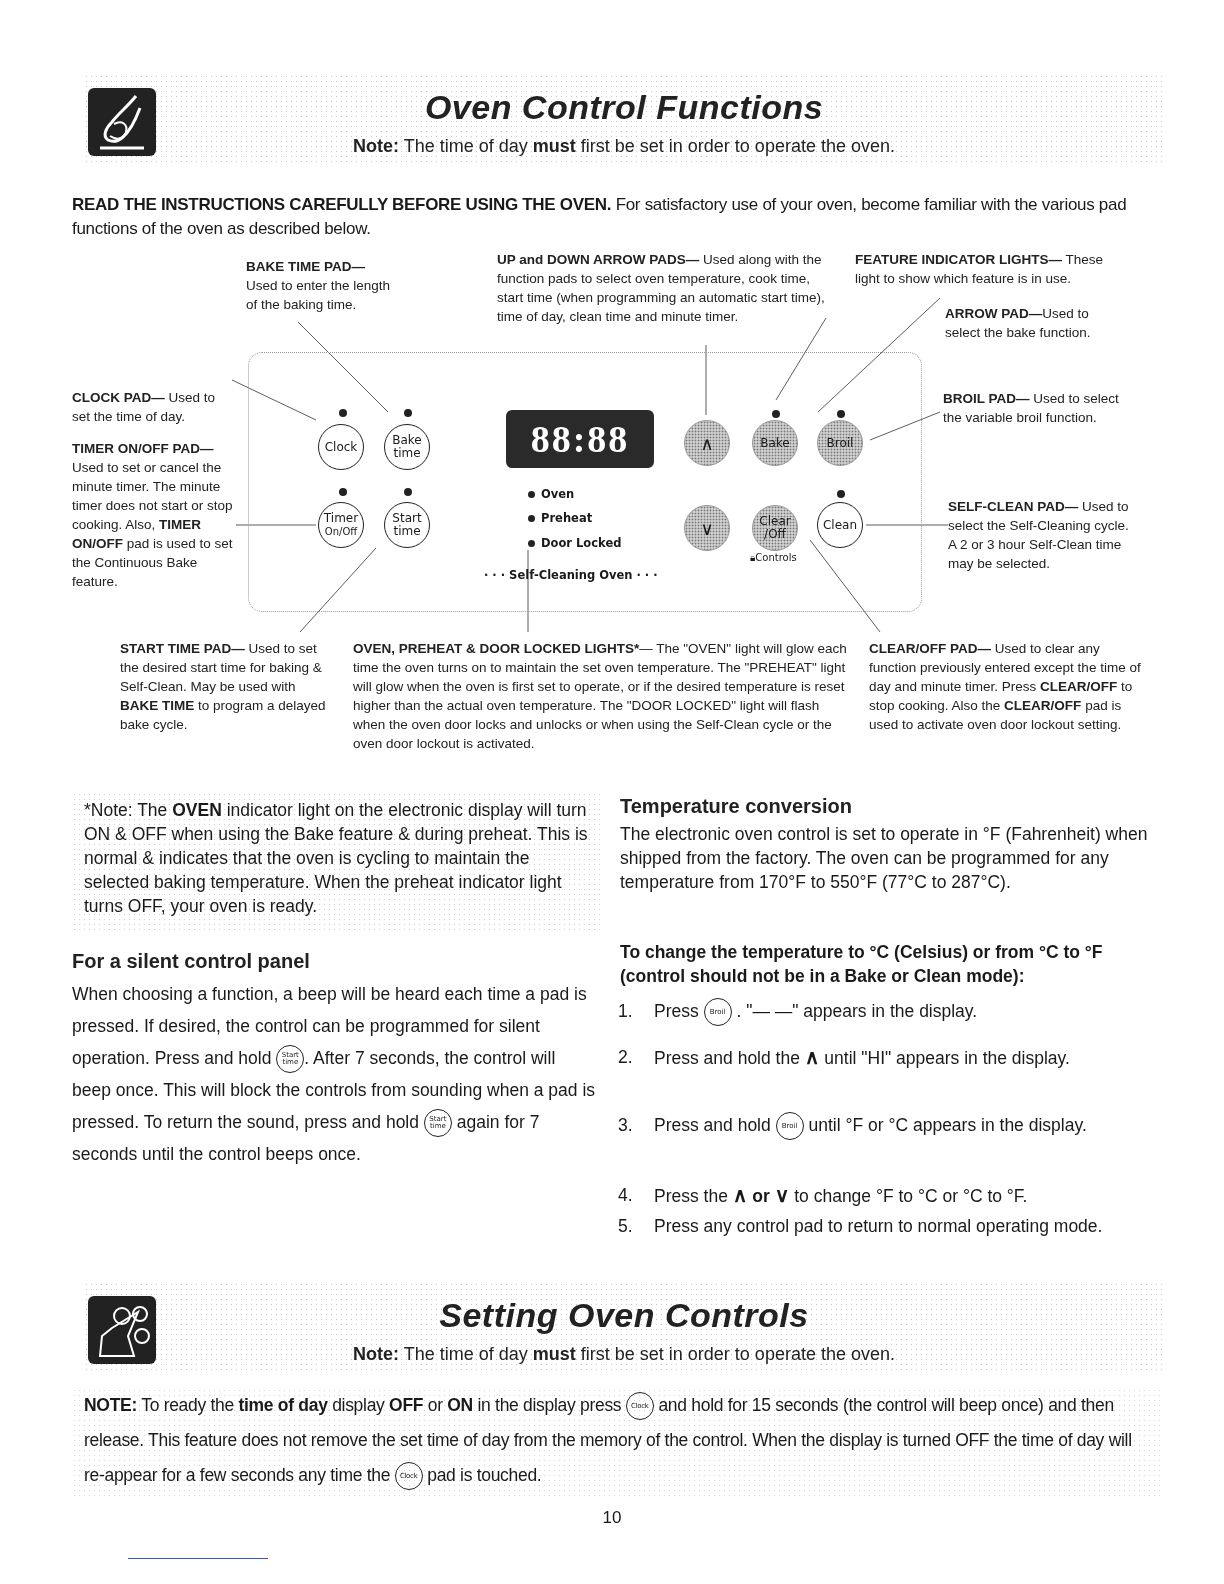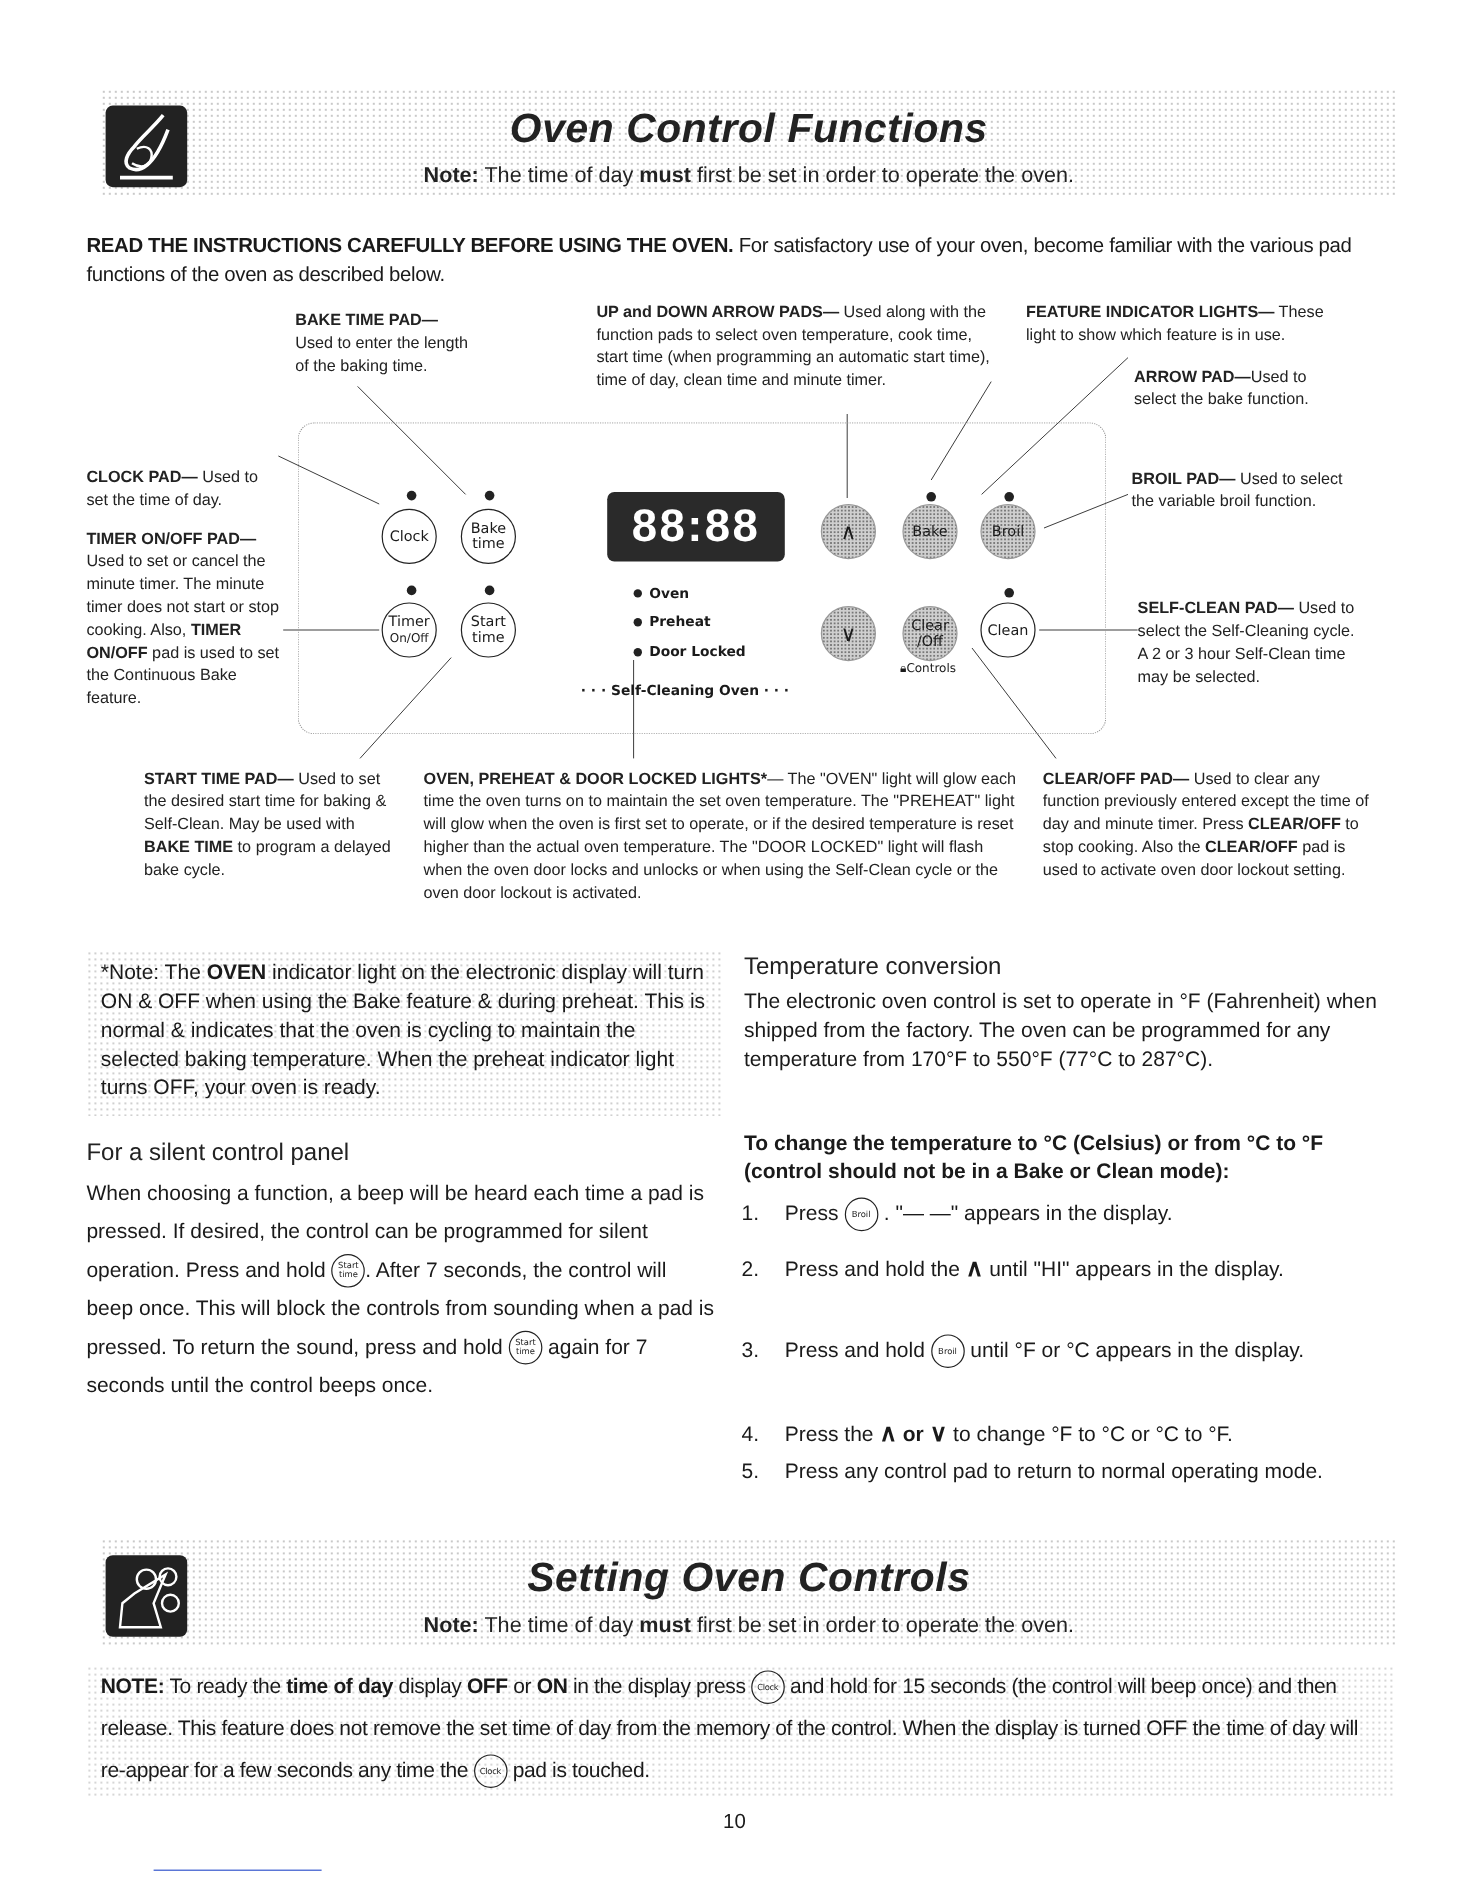--- a/index.html
+++ b/index.html
@@ -22,30 +22,30 @@
   .panel { position: absolute; left: 248px; top: 352px; width: 672px; height: 258px;
            border: 1px dotted #999; border-radius: 14px; }
   .pad { position: absolute; width: 44px; height: 44px; border-radius: 50%;
          border: 1.5px solid #222; background: #fff; display: flex; align-items: center;
          justify-content: center; text-align: center; font-family: "DejaVu Sans", sans-serif;
          font-size: 12px; line-height: 13px; cursor: pointer; }
   .pad.shaded { background-image: radial-gradient(#777 0.8px, transparent 1.1px);
                 background-size: 3px 3px; background-color: #cfcfcf; border-color: #999; }
   .led { position: absolute; width: 8px; height: 8px; border-radius: 50%; background: #222; }
   .display { position: absolute; left: 506px; top: 410px; width: 148px; height: 58px;
-             background: #2a2a2a; border-radius: 6px; color: #fff; font-family: Liberation Sans, sans-serif;
+             background: #2a2a2a; border-radius: 6px; color: #fff; font-family: Liberation Serif, serif;
              font-size: 38px; font-weight: bold; display: flex; align-items: center; justify-content: center;
              letter-spacing: 2px; }
   .ind { position: absolute; font-family: "DejaVu Sans", sans-serif; font-size: 11.5px; font-weight: bold; }
   .ind::before { content: ""; display: inline-block; width: 7px; height: 7px; border-radius: 50%;
                  background: #222; margin-right: 6px; vertical-align: middle; }
   .note-box { position: absolute; left: 72px; top: 792px; width: 530px; height: 138px;
               background-image: radial-gradient(#d0d0d0 0.7px, transparent 0.9px); background-size: 5px 5px; }
   .note-box p { margin: 0; padding: 6px 12px; font-size: 17.5px; line-height: 24px; }
-  .h2 { font-size: 20px; font-weight: normal; color: #222; }
+  .h2 { font-size: 20px; font-weight: bold; color: #222; }
   .body17 { font-size: 17.5px; line-height: 24px; }
   .inline-pad { display: inline-flex; width: 26px; height: 26px; border-radius: 50%; border: 1px solid #222;
                 align-items: center; justify-content: center; font-size: 7px; line-height: 7px;
                 vertical-align: middle; font-family: "DejaVu Sans", sans-serif; text-align: center; }
   .step { position: absolute; left: 618px; width: 530px; font-size: 17.5px; line-height: 31px; }
   .step .n { display: inline-block; width: 36px; }
   .step .t { display: inline-block; width: 490px; vertical-align: top; }
   .arrow { font-weight: bold; font-size: 20px; }
   .bottom-note { position: absolute; left: 72px; top: 1388px; width: 1090px; height: 110px;
                  background-image: radial-gradient(#d6d6d6 0.7px, transparent 0.9px); background-size: 5px 5px; }

